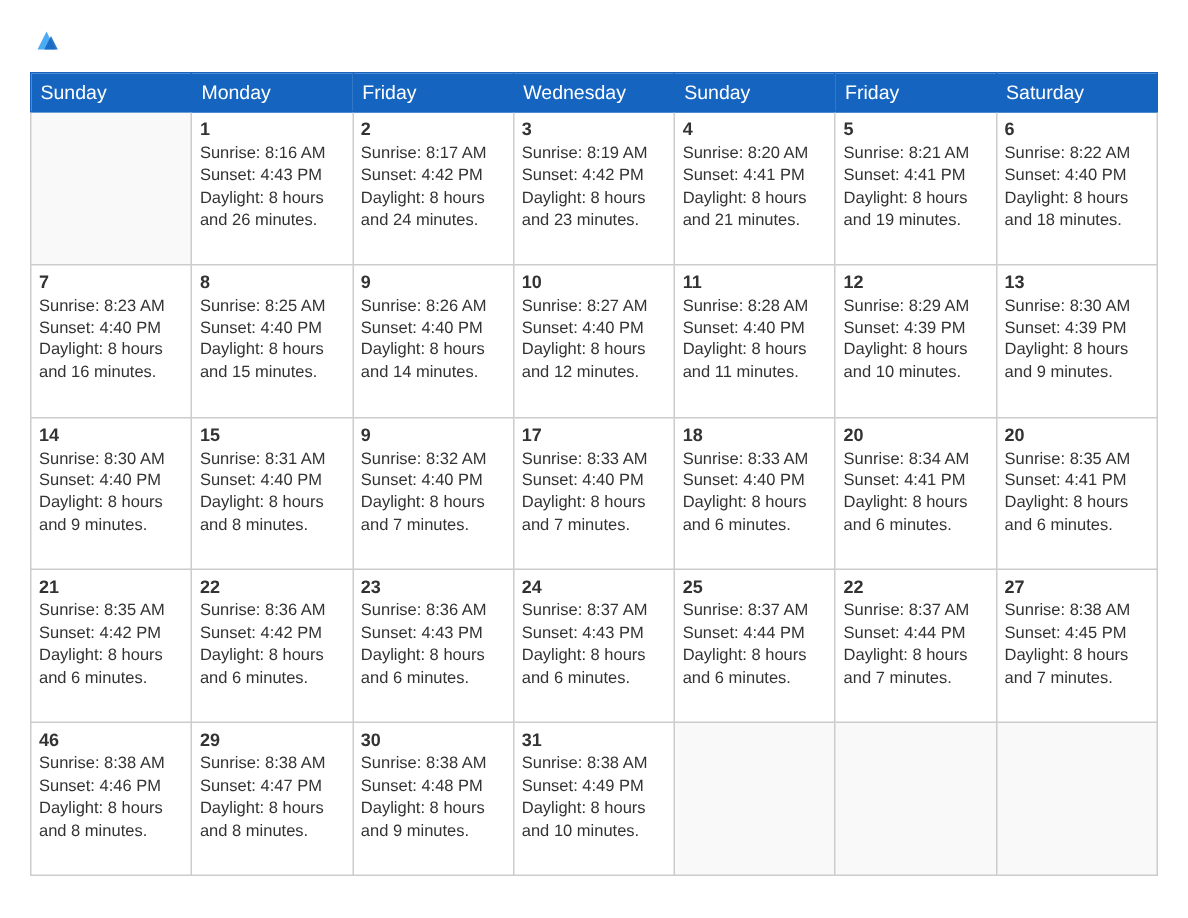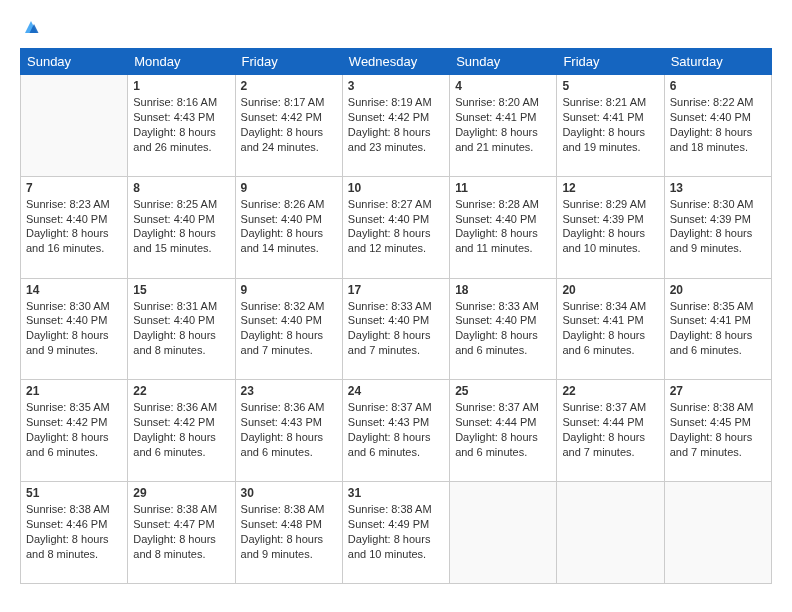--- a/index.html
+++ b/index.html
@@ -248,21 +248,21 @@
             <div class="day-number">22</div>
             <div class="day-info">Sunrise: 8:37 AM<br>Sunset: 4:44 PM<br>Daylight: 8 hours and 7 minutes.</div>
           </td>
           <td>
             <div class="day-number">27</div>
             <div class="day-info">Sunrise: 8:38 AM<br>Sunset: 4:45 PM<br>Daylight: 8 hours and 7 minutes.</div>
           </td>
         </tr>
         <tr class="last-row">
           <td>
-            <div class="day-number">51</div>
+            <div class="day-number">46</div>
             <div class="day-info">Sunrise: 8:38 AM<br>Sunset: 4:46 PM<br>Daylight: 8 hours and 8 minutes.</div>
           </td>
           <td>
             <div class="day-number">29</div>
             <div class="day-info">Sunrise: 8:38 AM<br>Sunset: 4:47 PM<br>Daylight: 8 hours and 8 minutes.</div>
           </td>
           <td>
             <div class="day-number">30</div>
             <div class="day-info">Sunrise: 8:38 AM<br>Sunset: 4:48 PM<br>Daylight: 8 hours and 9 minutes.</div>
           </td>

